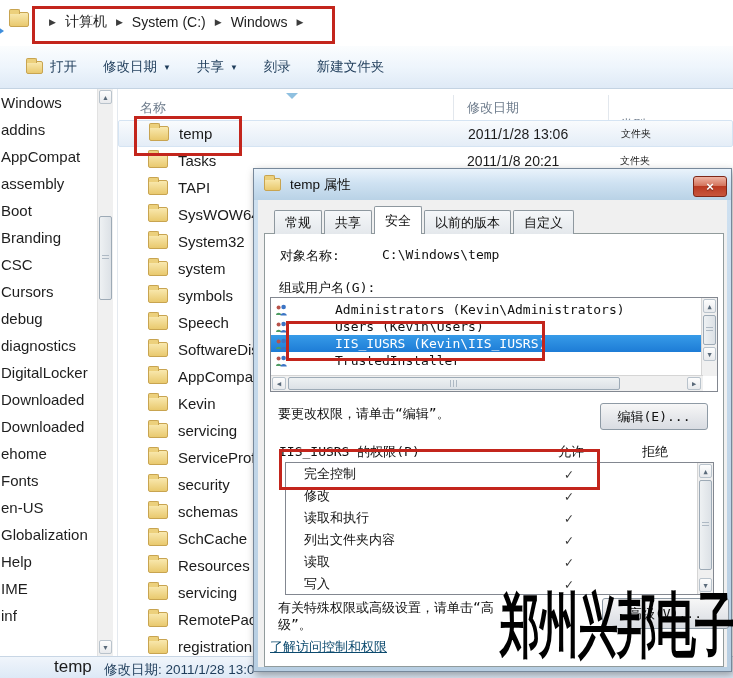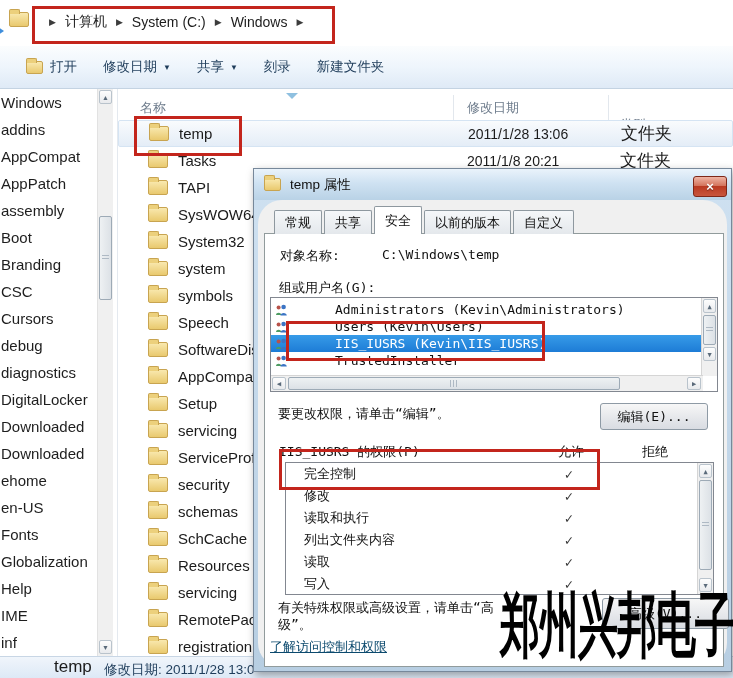--- a/index.html
+++ b/index.html
@@ -51,42 +51,42 @@
   .fl-h-type { position:absolute; left:502px; top:21px; cursor:pointer; }
   .fl-h-sep1 { position:absolute; left:335px; top:0; width:1px; height:25px; background:#e2e7ed; }
   .fl-h-sep2 { position:absolute; left:490px; top:0; width:1px; height:25px; background:#e2e7ed; }
   .sort-tri { position:absolute; left:168px; top:-2px; width:0; height:0;
     border-left:6px solid transparent; border-right:6px solid transparent; border-top:6px solid #8fc0e0; }
   .fl-rows { position:absolute; left:0; top:31px; width:615px; }
   .fl-row { position:relative; height:27px; display:flex; align-items:center; cursor:pointer; }
   .fl-row .folder { margin-left:30px; margin-right:10px; flex:none; }
   .fl-name { font-size:15px; color:#1b1b1b; white-space:nowrap; }
   .fl-date { position:absolute; left:349px; font-size:14px; color:#1b1b1b; white-space:nowrap; }
-  .fl-type { position:absolute; left:502px; font-size:17px; color:#1b1b1b; white-space:nowrap; }
+  .fl-type { position:absolute; left:502px; font-size:10px; color:#1b1b1b; white-space:nowrap; }
   .fl-row.hl { background:linear-gradient(#f9fbfd,#e4edf7); border:1px solid #d5e4f3; border-radius:2px; }
   .box-temp { left:134px; top:116px; width:108px; height:40px; }
 
   
   .statusbar { position:absolute; left:0; top:656px; width:733px; height:22px; z-index:2;
     background:linear-gradient(#f0f5fb,#dde9f6); border-top:1px solid #c8d6e5; }
   .sb-name { position:absolute; left:54px; top:0px; font-size:17px; color:#1b1b1b; }
   .sb-detail { position:absolute; left:104px; top:4px; font-size:13.5px; color:#1e3c5a; white-space:nowrap; }
 
   
   .dialog { position:absolute; left:253px; top:168px; width:479px; height:504px; z-index:10;
     background:linear-gradient(#cfe1f1,#b7cee2); border:1px solid #77889a; box-shadow:2px 3px 8px rgba(0,0,0,.35); }
   .dlg-title { position:absolute; left:0; top:0; right:0; height:31px;
     background:linear-gradient(#eaf3fb,#cfe2f2 45%,#b9d2e6); display:flex; align-items:center; }
   .dlg-title .folder { margin-left:10px; margin-right:9px; }
   .dlg-title-text { font-size:13.5px; color:#111; }
   .dlg-close { position:absolute; right:4px; top:7px; width:34px; height:21px; border-radius:3px;
     background:linear-gradient(#efb4a4,#d4765f 45%,#ba3a22 50%,#c8553c); border:1px solid #7e2718;
     color:#fff; font-weight:bold; font-size:13px; text-align:center; line-height:19px; cursor:pointer;
     text-shadow:0 1px 1px rgba(0,0,0,.4); }
-  .dlg-body { position:absolute; left:4px; right:4px; top:31px; bottom:4px; background:#f0f0f0;border-radius:24px; }
+  .dlg-body { position:absolute; left:4px; right:4px; top:31px; bottom:4px; background:#f0f0f0; }
 
   .tabs { position:absolute; left:16px; top:6px; display:flex; align-items:flex-end; height:28px; z-index:2; }
   .tab { height:24px; padding:0 10px; margin-right:2px; font-size:13px; color:#111; line-height:24px;
     background:linear-gradient(#f5f7f9,#e4e8ec); border:1px solid #8e989f; border-bottom:none; border-radius:2px 2px 0 0; cursor:pointer;
     font-family:"DejaVu Sans Mono", monospace; }
   .tab.active { height:28px; line-height:28px; background:#fff; position:relative; z-index:3; }
   .tabpage { position:absolute; left:6px; top:33px; width:460px; height:434px; background:#fff; border:1px solid #919b9c;
     font-family:"DejaVu Sans Mono", monospace; font-size:13px; color:#111; }
 
   .obj-label { position:absolute; left:15px; top:13px; }
@@ -168,34 +168,33 @@
       </div>
       <div class="tb-item">
         <span>新建文件夹</span>
       </div>
     </div>
 
   <div class="sidebar" id="sidebar">
       <div class="side-item">Windows</div>
       <div class="side-item">addins</div>
       <div class="side-item">AppCompat</div>
-      <div class="side-item">AppPatch</div>
       <div class="side-item">assembly</div>
       <div class="side-item">Boot</div>
       <div class="side-item">Branding</div>
       <div class="side-item">CSC</div>
       <div class="side-item">Cursors</div>
       <div class="side-item">debug</div>
       <div class="side-item">diagnostics</div>
       <div class="side-item">DigitalLocker</div>
       <div class="side-item">Downloaded</div>
       <div class="side-item">Downloaded</div>
       <div class="side-item">ehome</div>
+      <div class="side-item">Fonts</div>
       <div class="side-item">en-US</div>
-      <div class="side-item">Fonts</div>
       <div class="side-item">Globalization</div>
       <div class="side-item">Help</div>
       <div class="side-item">IME</div>
       <div class="side-item">inf</div>
     </div>
   <div class="vscroll" style="left:97px; top:89px; width:16px; height:567px;">
     <div class="sb-btn" style="top:1px;">▲</div>
     <div class="sb-thumb" style="top:127px; height:84px;">
         <div class="sb-grip"></div>
       </div>
@@ -252,21 +251,21 @@
         <div class="fl-row">
           <span class="folder"></span>
           <span class="fl-name">SoftwareDis</span>
         </div>
         <div class="fl-row">
           <span class="folder"></span>
           <span class="fl-name">AppCompat</span>
         </div>
         <div class="fl-row">
           <span class="folder"></span>
-          <span class="fl-name">Setup</span>
+          <span class="fl-name">Kevin</span>
         </div>
         <div class="fl-row">
           <span class="folder"></span>
           <span class="fl-name">servicing</span>
         </div>
         <div class="fl-row">
           <span class="folder"></span>
           <span class="fl-name">ServiceProf</span>
         </div>
         <div class="fl-row">

